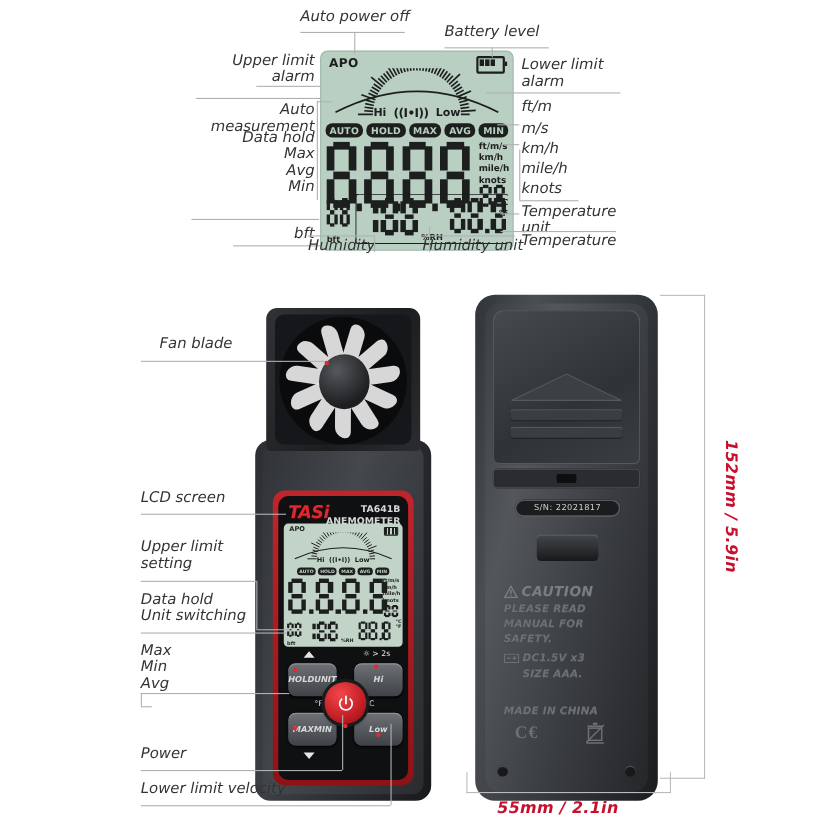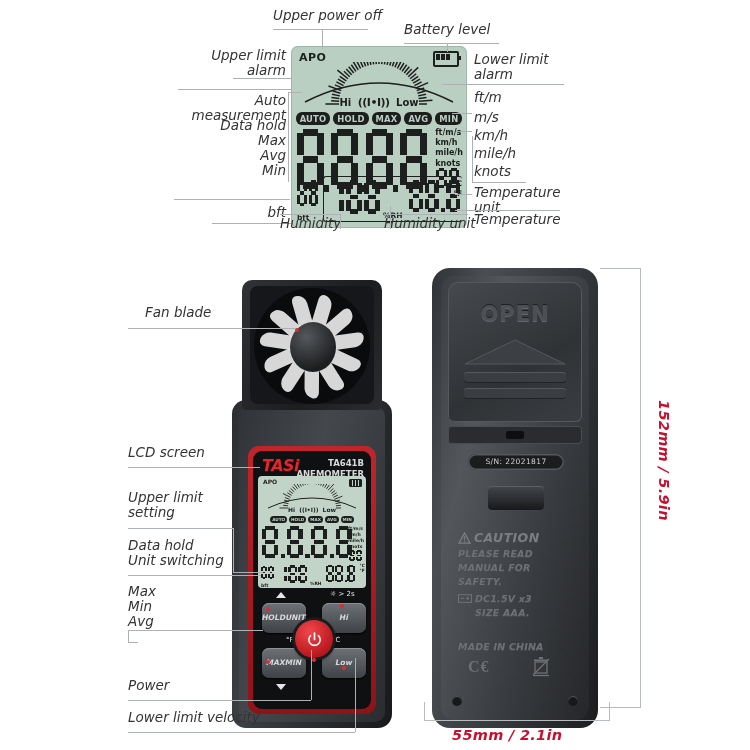--- a/index.html
+++ b/index.html
@@ -324,21 +324,21 @@
             <i style="left: 0px; top: 18.64px; width: 4.4px; height: 10.72px;"></i>
             <i style="left: 0px; top: 2.64px; width: 4.4px; height: 10.72px;"></i>
             <i style="left: 3.52px; top: 13.8px; width: 6.96px; height: 4.4px;"></i>
           </span>
         </div>
       <div class="botlbl" style="right:-1px;top:1px">°C</div>
       <div class="botlbl" style="right:-1px;top:11px">°F</div>
     </div>
   </div>
 
-  <div class="callout l abs" style="left:273px;top:8px;">Upper power off</div>
+  <div class="callout l abs" style="left:273px;top:8px;">Auto power off</div>
   <div class="lead h" style="left:273px;top:29px;width:95px;"></div>
   <div class="lead v" style="left:322px;top:29px;height:20px;"></div>
 
   <div class="callout l abs" style="left:404px;top:22px;">Battery level</div>
   <div class="lead h" style="left:404px;top:43px;width:95px;"></div>
   <div class="lead v" style="left:447px;top:43px;height:9px;"></div>
 
   <div class="callout r abs" style="left:106px;top:48px;width:180px;">Upper limit
 alarm</div>
   <div class="lead h" style="left:233px;top:78px;width:58px;"></div>
@@ -662,21 +662,20 @@
     <div class="tri" style="left:44px;top:416px;border-top:6px solid #e6e6e6;"></div>
   </div>
 
   <div class="device" style="left:432px;top:18px;width:166px;height:460px;">
     <div class="shellOuter" style="left:0;top:0;width:166px;height:460px;
         background:linear-gradient(100deg,#303337 0%,#4a4d52 22%,#35383c 60%,#1b1d1f 100%);border-radius:18px;"></div>
     <div class="abs" style="left:9px;top:8px;width:148px;height:444px;border-radius:14px;
         background:linear-gradient(103deg,#3b3e42,#53565b 26%,#3a3d41 62%,#25272a 100%);"></div>
 
     <div class="battdoor" style="left:16px;top:14px;width:134px;height:140px;">
-      <div class="openword" style="top:20px;">OPEN</div>
       <svg width="110" height="28" style="position:absolute;left:12px;top:56px;">
         <polygon points="55,2 105,26 5,26" fill="#3c3f43" stroke="#55585c" stroke-width="1"></polygon>
       </svg>
       <div class="ridge" style="left:16px;top:90px;width:102px;height:10px;"></div>
       <div class="ridge" style="left:16px;top:106px;width:102px;height:10px;"></div>
     </div>
 
     <div class="abs" style="left:16px;top:158px;width:134px;height:18px;border-radius:4px;background:#2a2c2f;box-shadow:inset 0 0 0 1px #4a4d51;"></div>
     <div class="abs" style="left:74px;top:163px;width:18px;height:8px;background:#0d0e0f;border-radius:2px;"></div>
 

